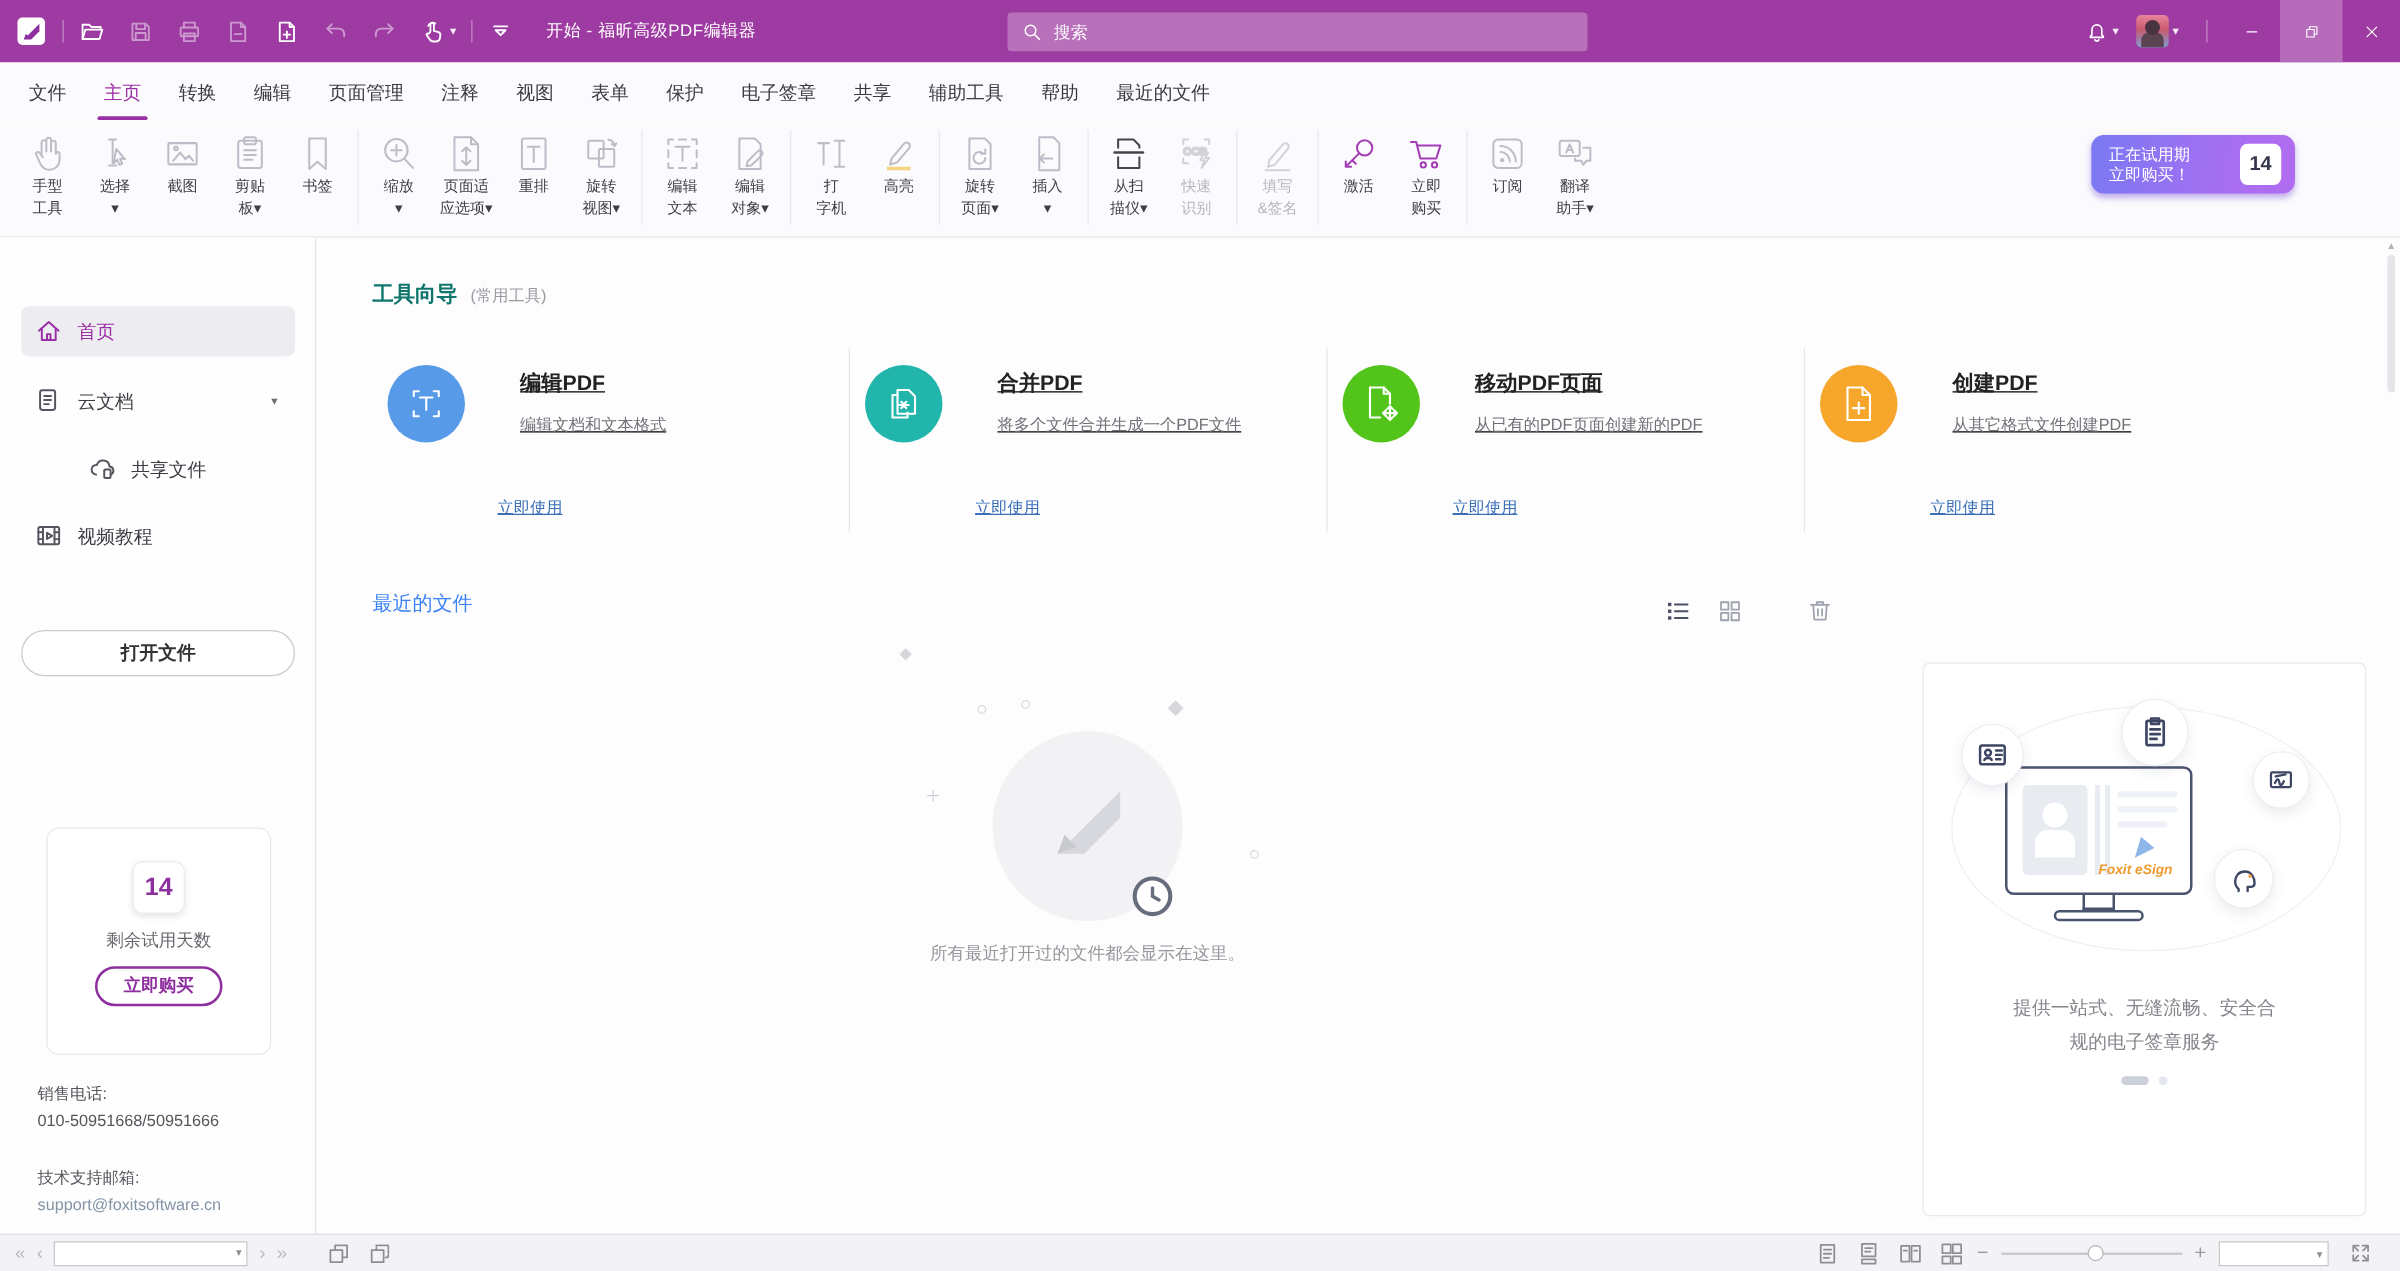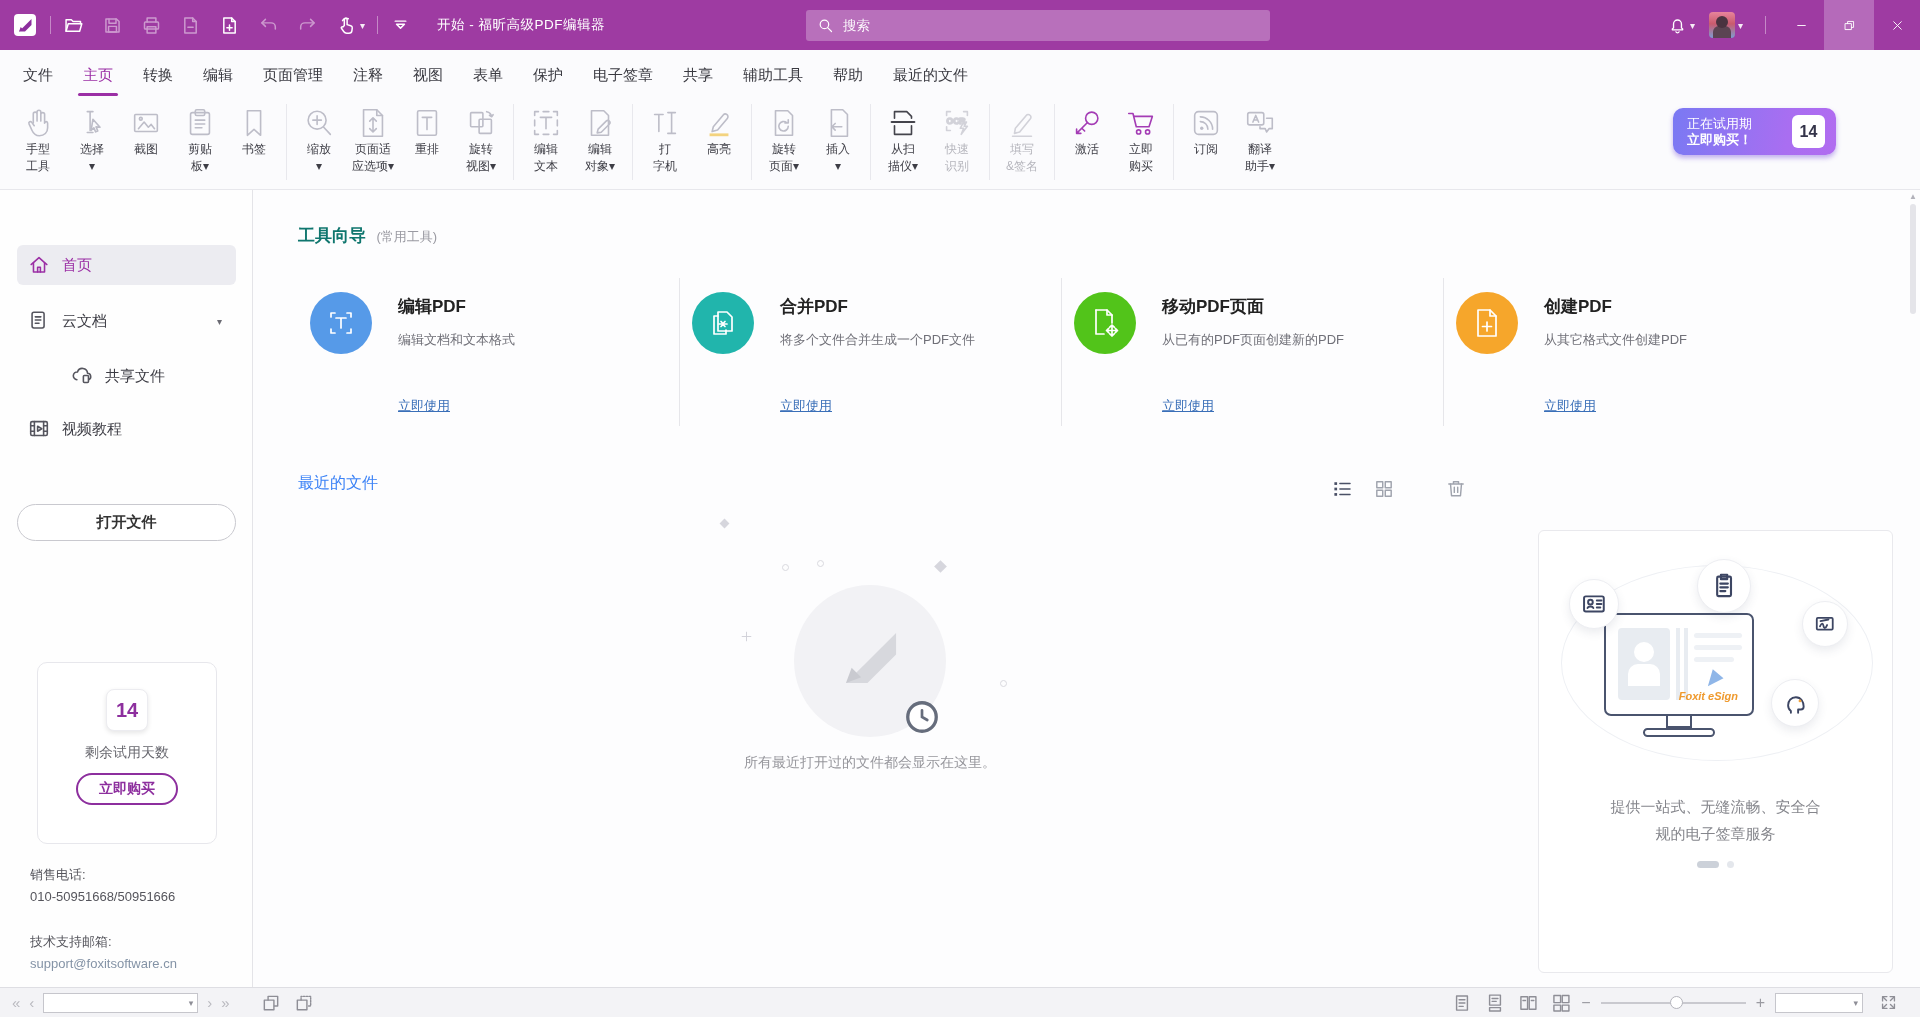--- a/index.html
+++ b/index.html
@@ -49,21 +49,21 @@
   .tlabel { font-size:12px; line-height:17px; color:#3e3e46; }
   .tlabel span { display:block; white-space:nowrap; }
   .tool.disabled { color:#d2d2d9; }
   .tool.disabled .tlabel { color:#b6b6bd; }
   .tool.accent { color:#a43cb5; }
   .tool.dark { color:#44444c; }
   .trial-badge { position:absolute; right:84px; top:11px; width:163px; height:47px; border-radius:10px;
     background:linear-gradient(100deg,#7a79f3 0%,#a96ef1 70%,#b16cf0 100%); box-shadow:0 3px 5px rgba(123,82,220,.45);
     display:flex; align-items:center; cursor:pointer; }
   .trial-badge .tb-lines { margin-left:14px; color:#fff; font-size:13px; line-height:16px; }
-  .tb-lines .l2 { font-weight:bold; }
+  .tb-lines .l2 { font-weight:normal; }
   .trial-badge .tb-days { position:absolute; right:11px; top:7px; width:33px; height:33px; background:#fff; border-radius:6px;
     display:flex; align-items:center; justify-content:center; font-weight:bold; font-size:16px; color:#34344a; }
 
   
   .body-row { position:absolute; left:0; top:190px; width:1920px; height:797px; }
   .sidebar { position:absolute; left:0; top:0; width:253px; height:797px; background:#fefefe; border-right:1px solid #e4e4e8; }
   .sitem { position:absolute; left:17px; width:219px; height:40px; display:flex; align-items:center; font-size:15px; color:#3c3c44; border-radius:6px; cursor:pointer; }
   .sitem svg { width:24px; height:24px; margin-left:10px; color:#55555e; }
   .sitem .slabel { margin-left:11px; }
   .sitem.active { background:#ececf1; color:#9b2fa5; }
@@ -84,21 +84,21 @@
   .main { position:absolute; left:253px; top:0; width:1667px; height:797px; }
   .tg-head { position:absolute; left:45px; top:34px; }
   .tg-head .t { font-size:17px; font-weight:bold; color:#0f766e; }
   .tg-head .s { font-size:13px; color:#9a9aa2; margin-left:6px; }
   .cards { position:absolute; left:45px; top:88px; display:flex; }
   .card { position:relative; width:382px; height:160px; padding-left:12px; }
   .card:not(:last-child)::after { content:""; position:absolute; right:0; top:0; height:148px; width:1px; background:#e6e6ea; }
   .card-top { display:flex; margin-top:14px; }
   .card-circle { width:62px; height:62px; border-radius:50%; flex:none; display:flex; align-items:center; justify-content:center; }
   .card-circle svg { width:36px; height:36px; color:#fff; }
-  .card-text { margin-left:26px; }
+  .card-text { margin-left:44px;text-decoration:underline; }
   .card-title { font-size:17px; font-weight:bold; color:#222; margin-top:3px; }
   .card-desc { font-size:13px; color:#707078; margin-top:13px; }
   .card-link { position:absolute; left:100px; top:119px; font-size:13px; color:#3a6fb8; text-decoration:underline; cursor:pointer; }
 
   .recent-head { position:absolute; left:45px; top:283px; font-size:16px; font-weight:normal; color:#3b82f6; }
   .recent-icons { position:absolute; left:1078px; top:288px; display:flex; align-items:center; gap:20px; }
   .recent-icons svg { width:22px; height:22px; cursor:pointer; }
   .ri-list { color:#4a5066; }
   .ri-grid { color:#9fa3ad; }
   .ri-trash { color:#9fa3ad; margin-left:30px; }

